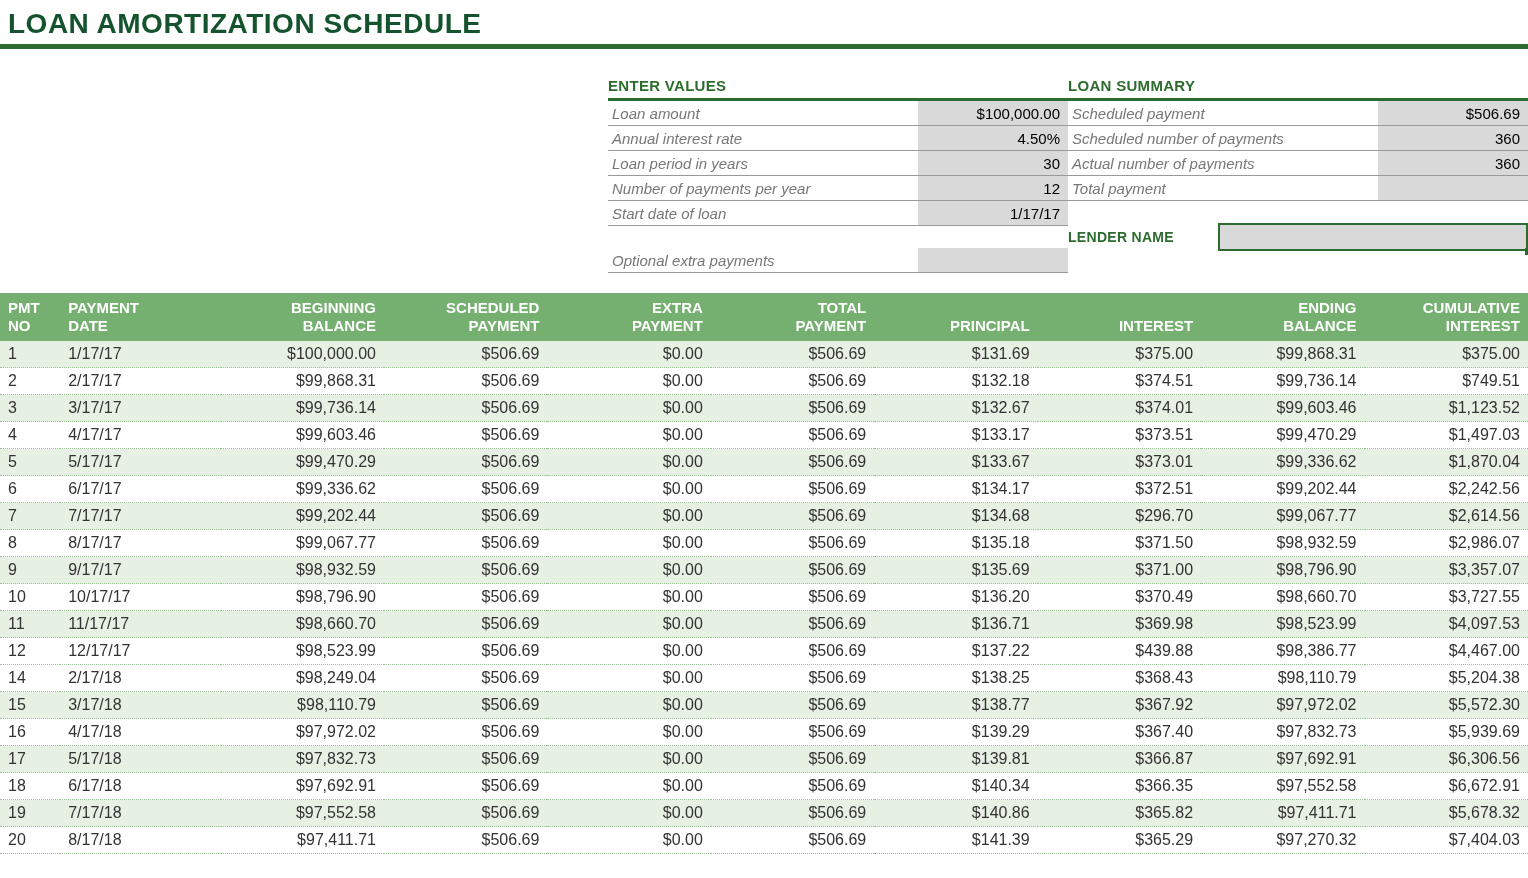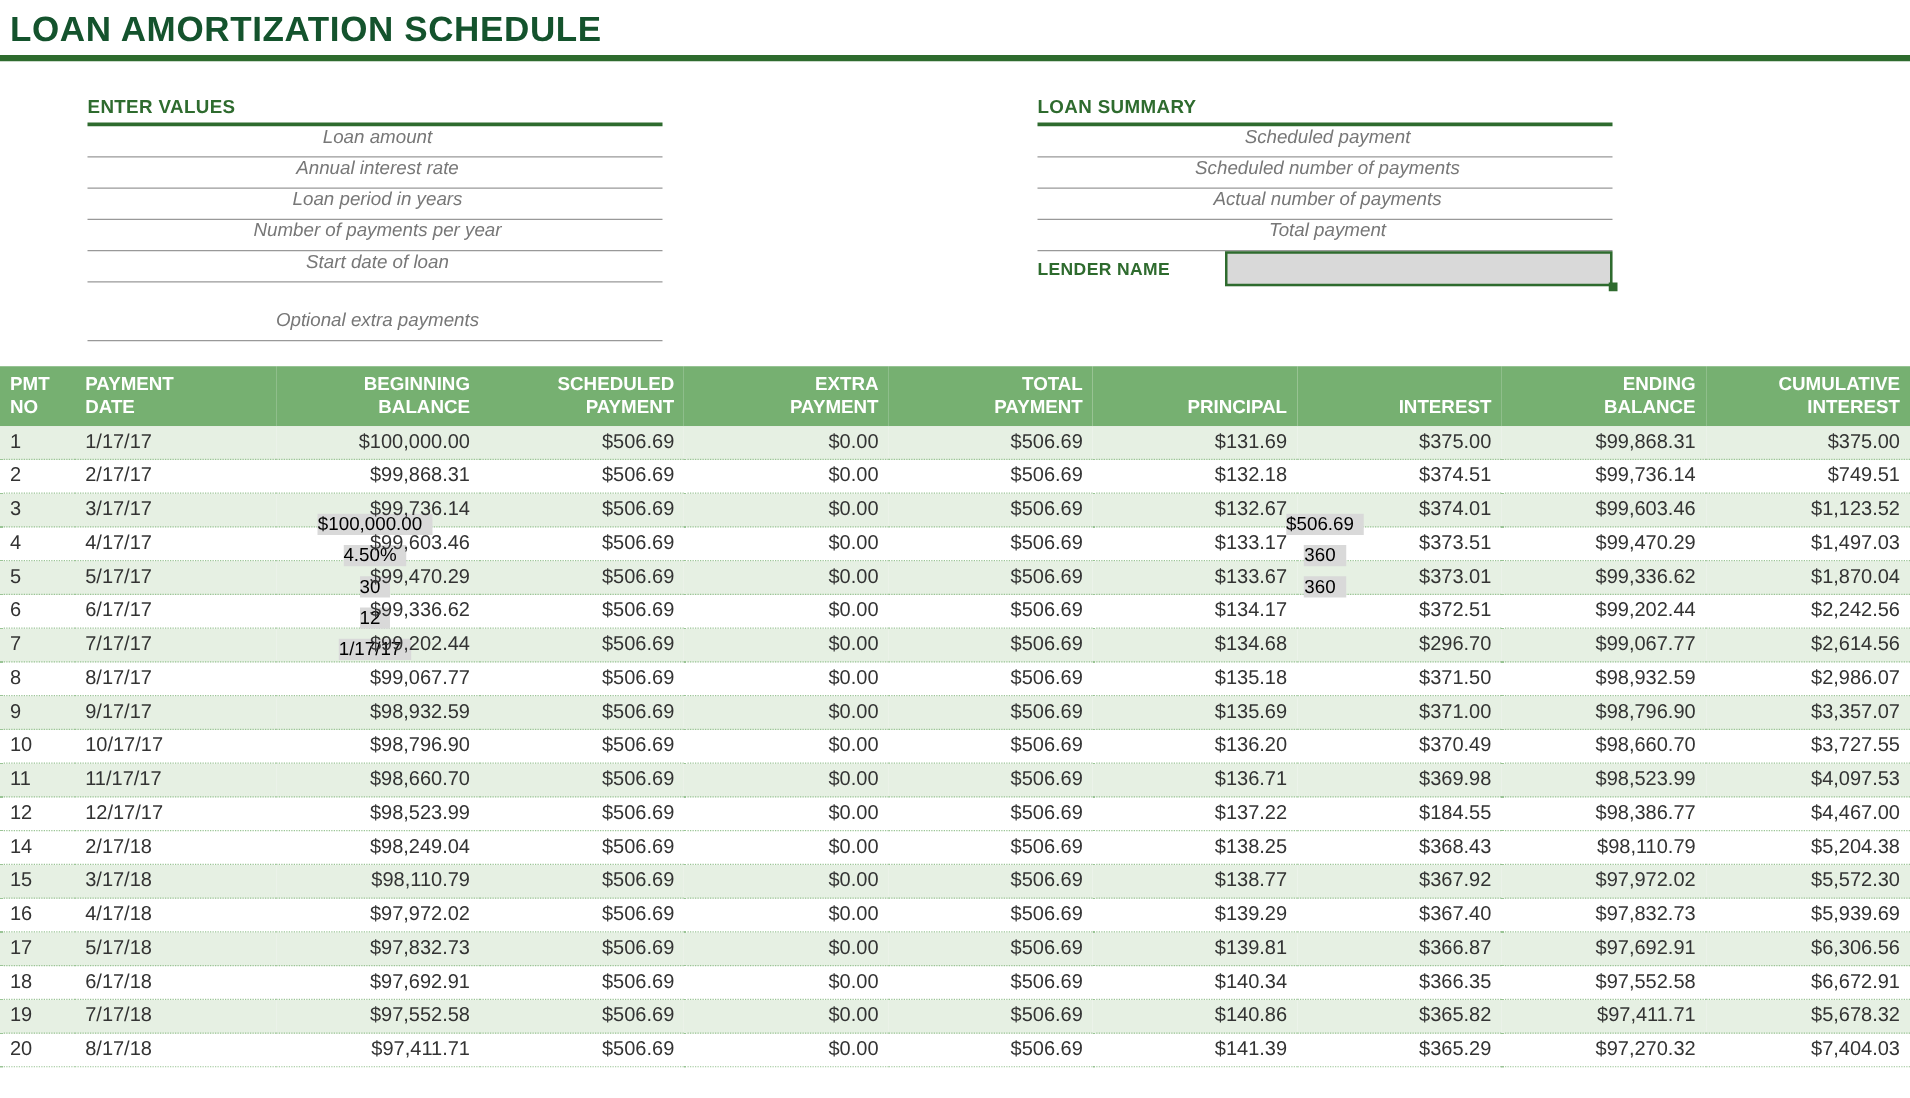--- a/index.html
+++ b/index.html
@@ -17,40 +17,39 @@
     padding: 8px 0 4px 8px;
     letter-spacing: 0.5px;
   }
   .title-underline {
     height: 5px;
     background: #2e6b2e;
     margin-bottom: 28px;
   }
   .top-section {
     display: flex;
-    gap: 300px;
     padding: 0 0 0 70px;
     margin-bottom: 20px;
+    justify-content: flex-end;
   }
   .panel { width: 460px; }
   .panel-header {
     font-weight: bold;
     color: #2e6b2e;
     font-size: 15px;
     padding-bottom: 4px;
     border-bottom: 3px solid #2e6b2e;
     margin-bottom: 0;
     letter-spacing: 0.3px;
   }
   .panel-row {
     display: flex;
     border-bottom: 1px solid #999;
     height: 25px;
     align-items: center;
-    flex-direction: column;
   }
   .panel-label {
     flex: 0 0 310px;
     color: #777;
     font-style: italic;
     padding-left: 4px;
     font-size: 15px;
   }
   .panel-value {
     flex: 1;
@@ -62,20 +61,21 @@
     align-items: center;
     justify-content: flex-end;
     font-size: 15px;
     color: #000;
   }
   .panel-gap { height: 22px; }
   .lender-row {
     display: flex;
     align-items: center;
     height: 28px;
+    margin-top: 22px;
   }
   .lender-label {
     flex: 0 0 150px;
     font-weight: bold;
     color: #2e6b2e;
     font-size: 14px;
     letter-spacing: 0.3px;
   }
   .lender-input-wrap {
     position: relative;
@@ -356,21 +356,21 @@
         <td>$4,097.53</td>
       </tr>
       <tr class="even">
         <td class="left">12</td>
         <td class="left">12/17/17</td>
         <td>$98,523.99</td>
         <td>$506.69</td>
         <td>$0.00</td>
         <td>$506.69</td>
         <td>$137.22</td>
-        <td>$184.55</td>
+        <td>$439.88</td>
         <td>$98,386.77</td>
         <td>$4,467.00</td>
       </tr>
       <tr class="even">
         <td class="left">14</td>
         <td class="left">2/17/18</td>
         <td>$98,249.04</td>
         <td>$506.69</td>
         <td>$0.00</td>
         <td>$506.69</td>

